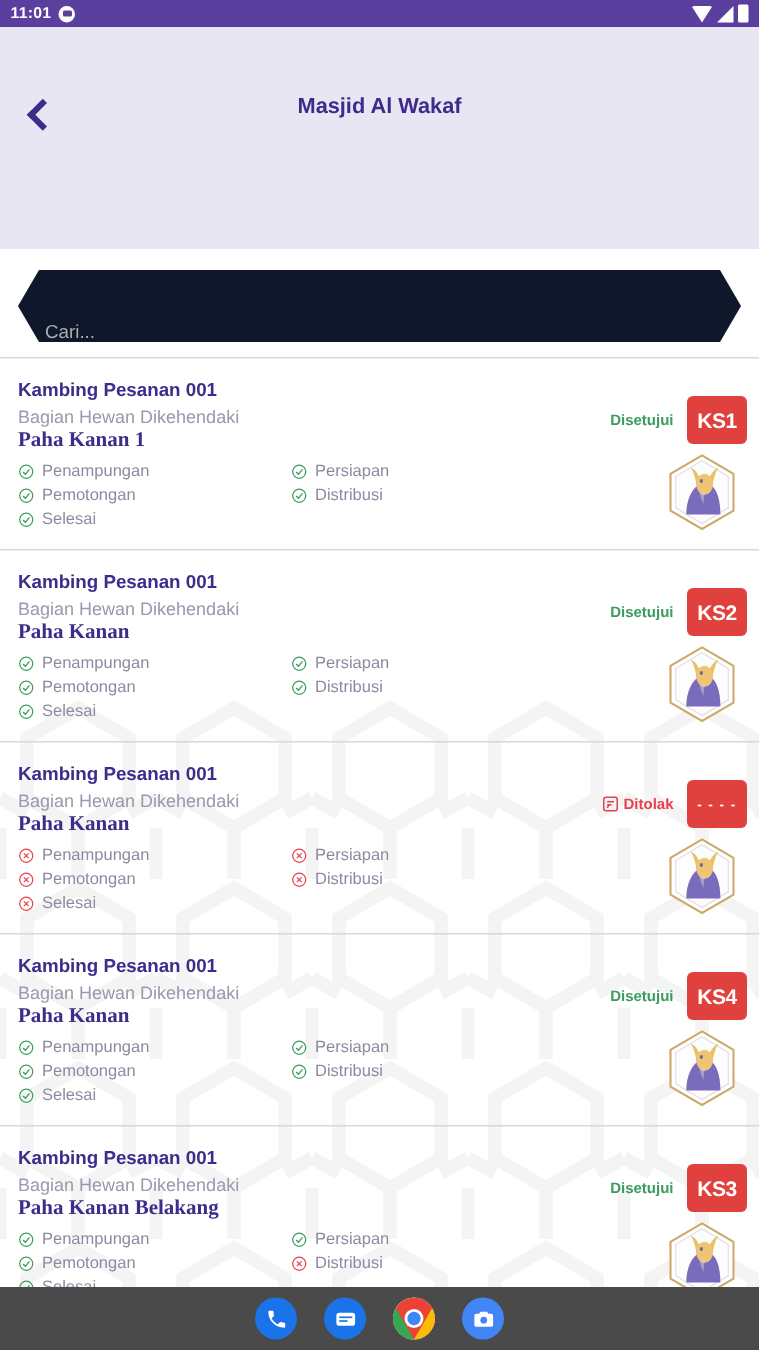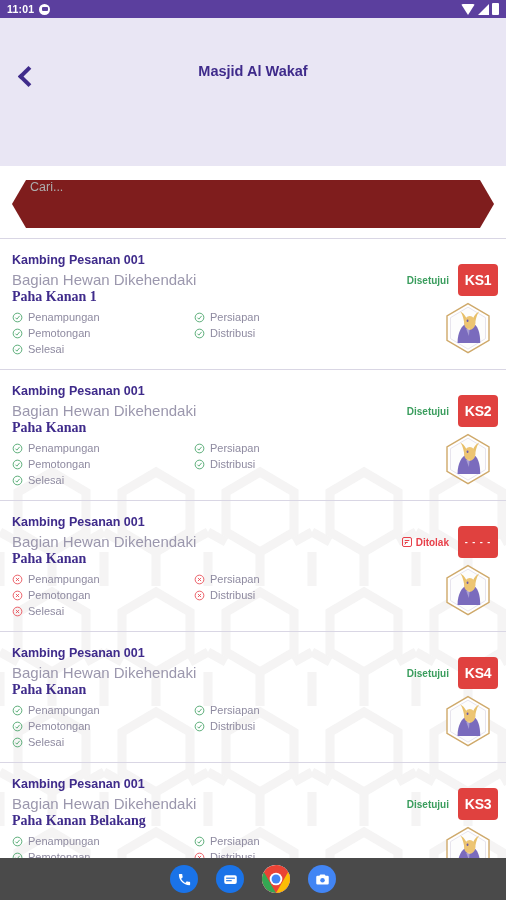--- a/index.html
+++ b/index.html
@@ -137,23 +137,23 @@
   .watermark {
     position: absolute;
     left: 0; right: 0; top: 300px; bottom: 0;
     opacity: .5;
     pointer-events: none;
   }
 
   .search-area { padding: 14px 12px 10px 12px; position: relative; }
   .search-box {
     height: 48px;
-    background: #7f1d1d;
-    display: flex;
-    align-items: flex-start;
+    background: #0f172a;
+    display: flex;
+    align-items: flex-end;
     padding: 0 18px;
     clip-path: polygon(14px 0, calc(100% - 14px) 0, 100% 50%, calc(100% - 14px) 100%, 14px 100%, 0 50%);
     cursor: text;
   }
   .search-box span {
     font-size: 12.5px;
     color: #adadad;
   }
 
   
@@ -166,21 +166,21 @@
   }
   .card:first-child { border-top: 1px solid #d9d6e4; }
   .card-main { padding-right: 118px; }
   .card-title {
     font-size: 12.5px;
     font-weight: bold;
     color: #3f2b8b;
     margin-bottom: 4px;
   }
   .card-sub {
-    font-size: 15px;
+    font-size: 12px;
     color: #9b97ad;
     margin-bottom: 1px;
   }
   .card-part {
     font-size: 14px;
     font-weight: bold;
     color: #3f2b8b;
     margin-bottom: 4px;
     font-family: Liberation Serif, serif;
   }

